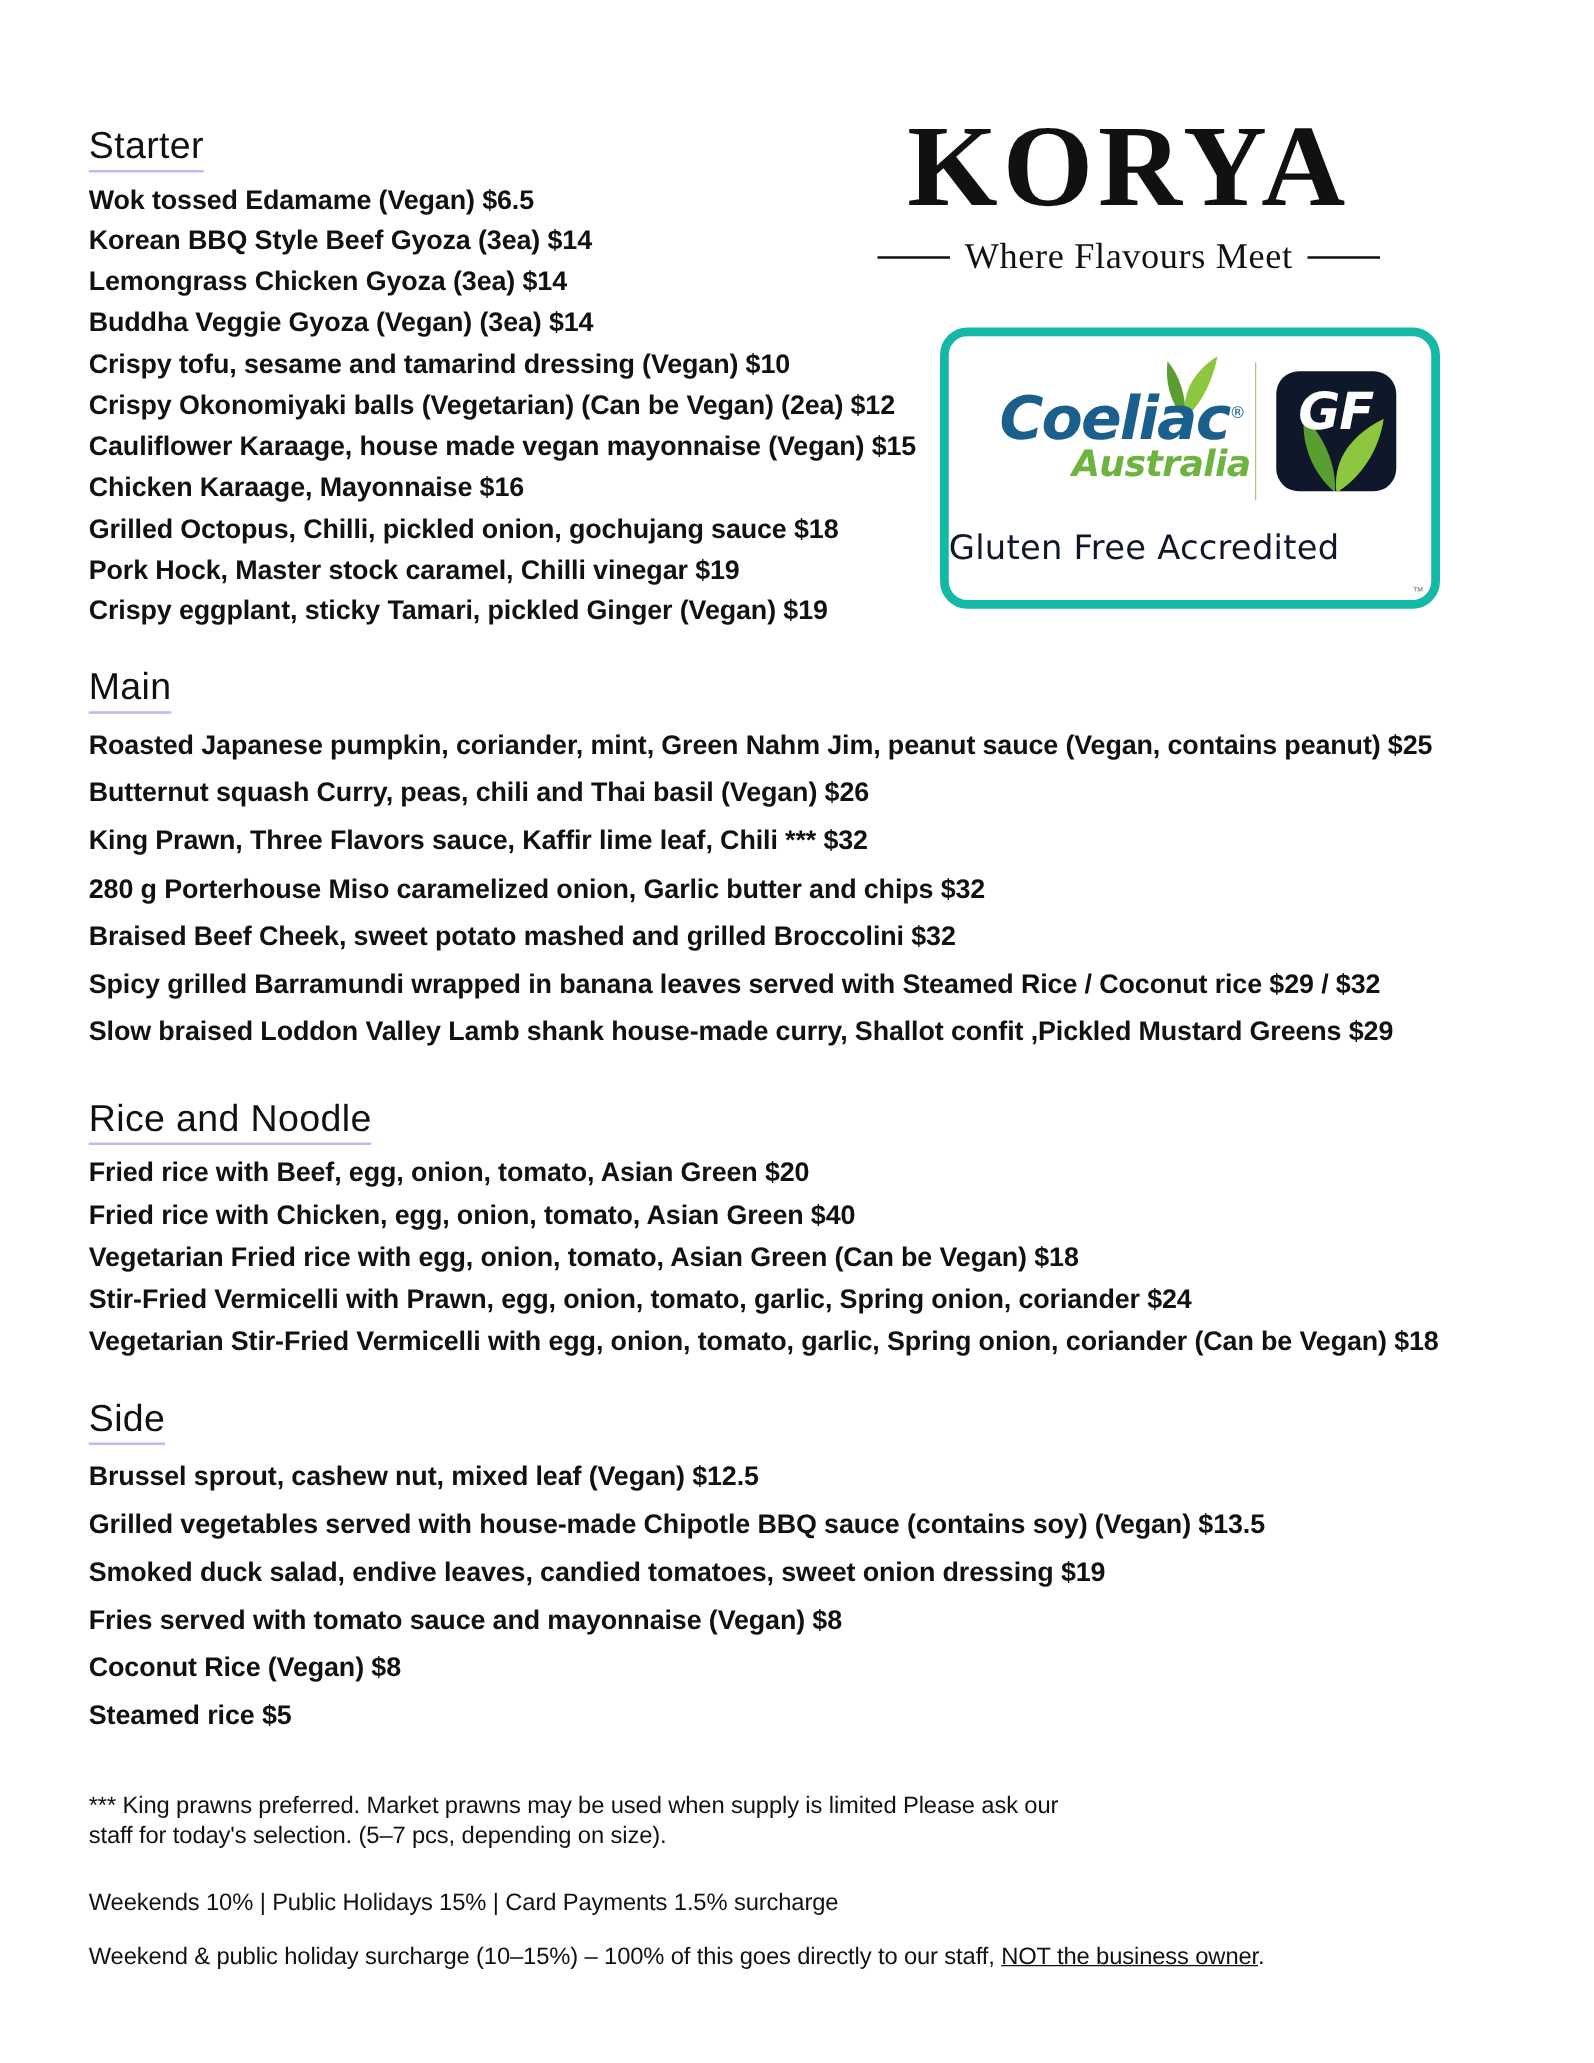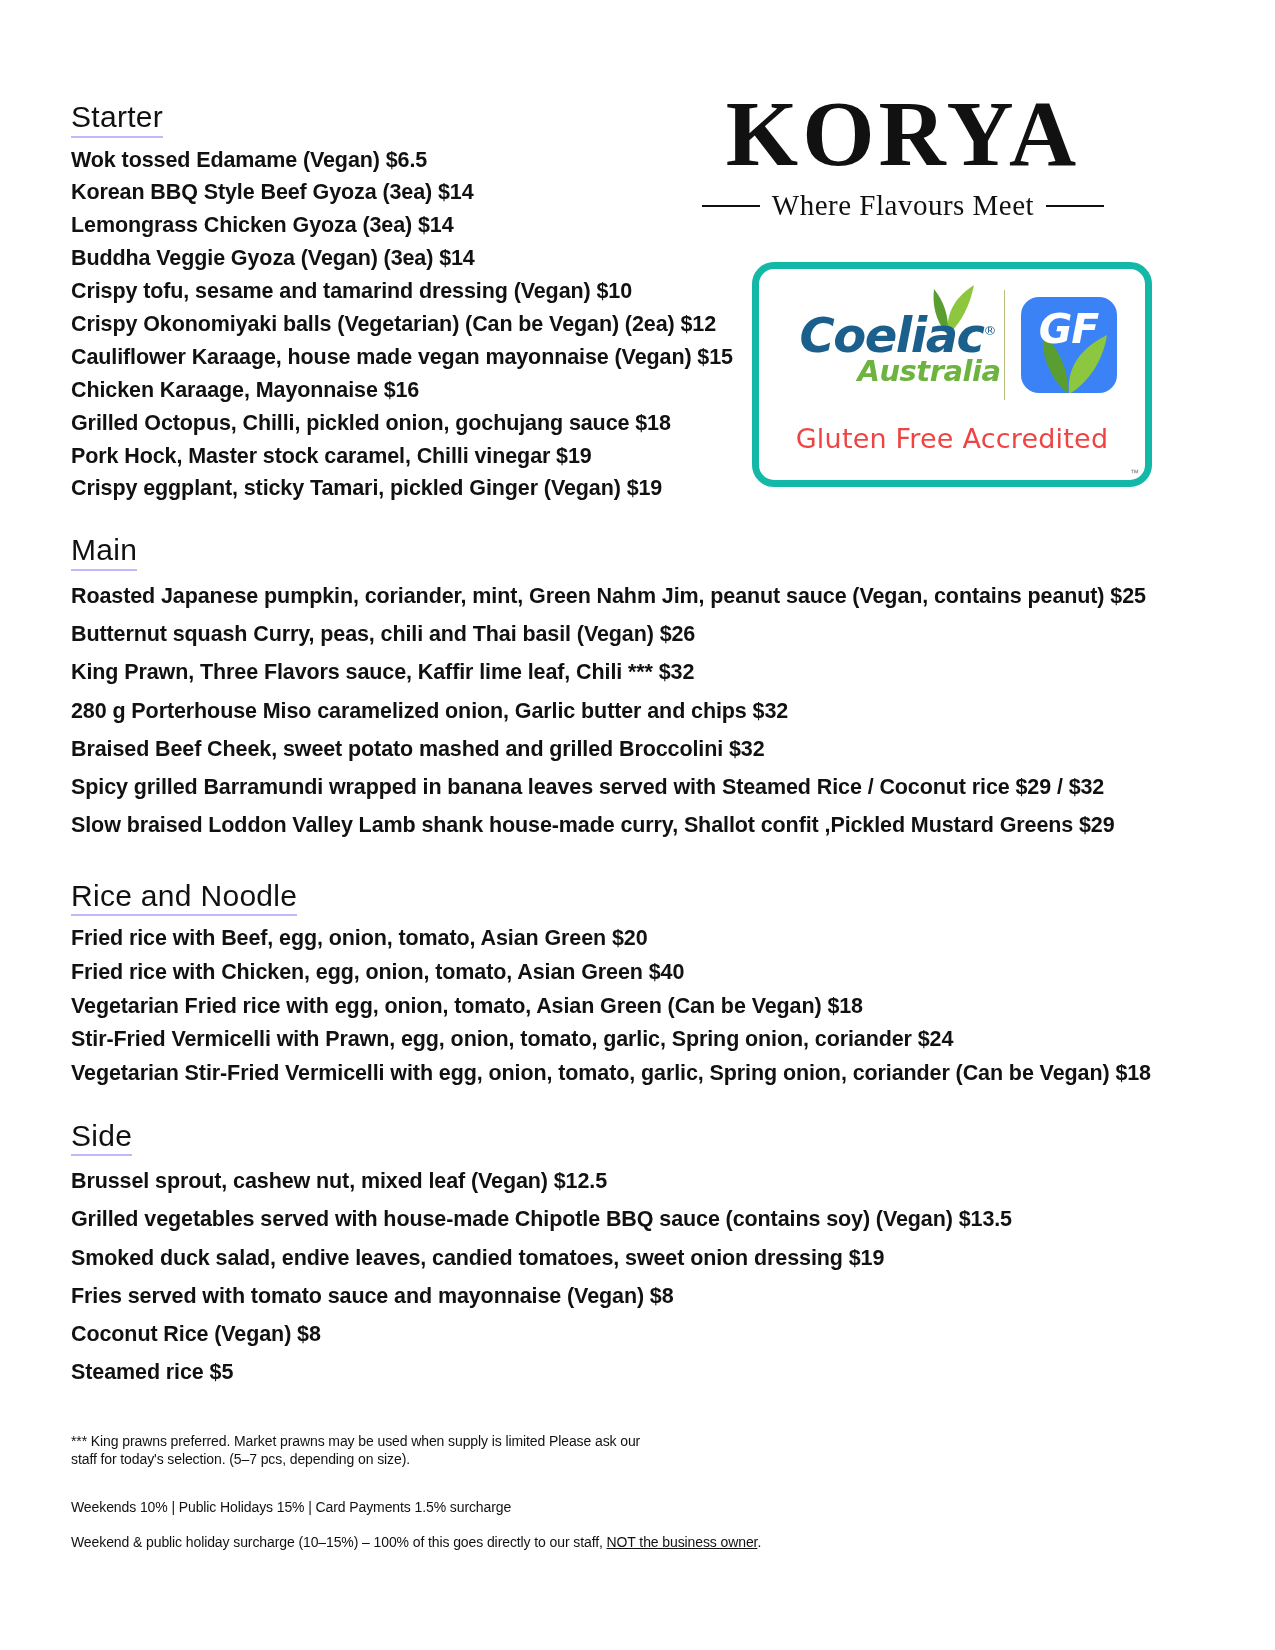--- a/index.html
+++ b/index.html
@@ -117,21 +117,21 @@
   .badge-divider {
     width: 1px;
     height: 110px;
     background: #b9bf7e;
     margin: 0 16px;
   }
   .gf-tile {
     position: relative;
     width: 96px;
     height: 96px;
-    background: #3b82f6;
+    background: #0f172a;
     border-radius: 18px;
     overflow: hidden;
   }
   .gf-letters {
     position: absolute;
     left: 0;
     top: 8px;
     width: 100%;
     text-align: center;
     font-family: "DejaVu Sans", sans-serif;
@@ -144,24 +144,24 @@
   }
   .gf-leaves {
     position: absolute;
     left: 6px;
     bottom: 0px;
     width: 84px;
     height: 62px;
     z-index: 1;
   }
   .badge-caption {
-    text-align: center;
+    text-align: left;
     font-family: "DejaVu Sans", sans-serif;
     font-size: 27px;
-    color: #ef4444;
+    color: #0f172a;
     letter-spacing: 0.2px;
     margin-top: 2px;
   }
   .badge-tm {
     position: absolute;
     right: 6px;
     bottom: 2px;
     font-size: 9px;
     color: #777777;
   }
@@ -195,21 +195,21 @@
   .sec-starter .item { line-height: 1.53; }
   .sec-main { margin-top: 28px; }
   .sec-main .item { line-height: 1.78; }
   .sec-rice { margin-top: 34px; }
   .sec-rice .item { line-height: 1.57; }
   .sec-side { margin-top: 28px; }
   .sec-side .item { line-height: 1.77; }
 
   .footnotes { margin-top: 42px; }
   .footnote {
-    font-size: 14px;
+    font-size: 19px;
     line-height: 1.28;
     letter-spacing: -0.1px;
     margin: 0;
   }
   .footnote.spaced { margin-top: 30px; }
   .footnote.spaced2 { margin-top: 18px; }
   .u { text-decoration: underline; }
 </style>
 </head>
 <body>

